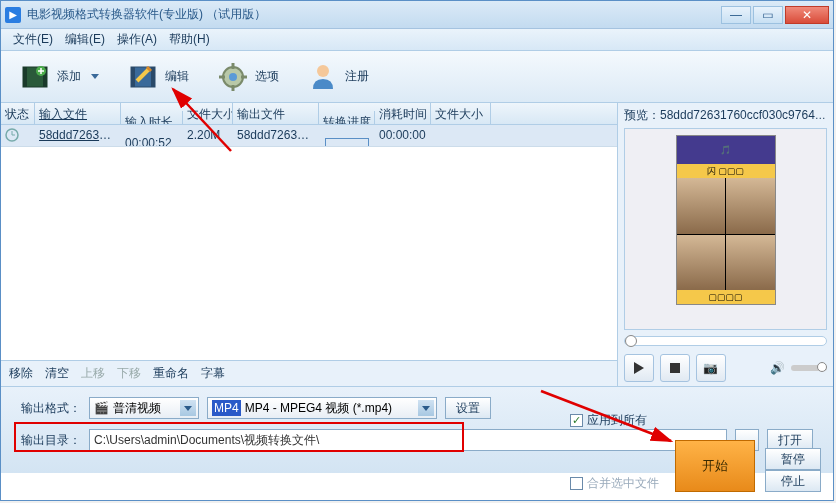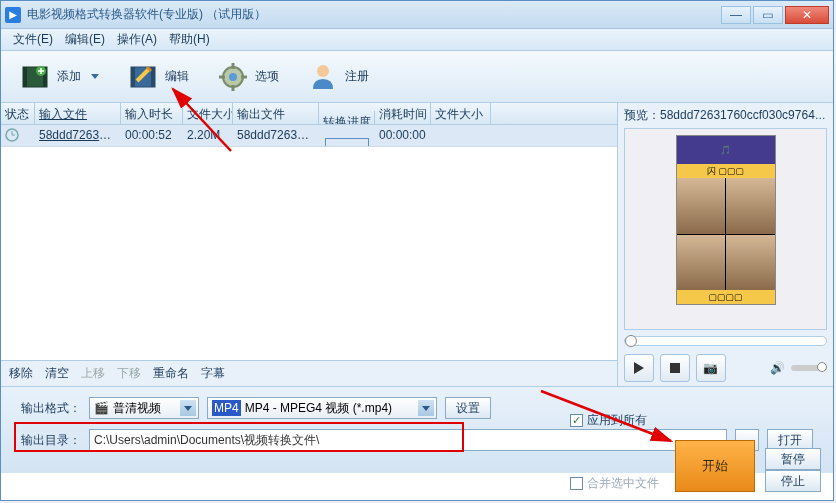--- a/index.html
+++ b/index.html
@@ -24,21 +24,21 @@
 .tool-icon { width: 32px; height: 32px; display: flex; align-items: center; justify-content: center; }
 .tool-btn .drop { width: 0; height: 0; border-left: 4px solid transparent; border-right: 4px solid transparent; border-top: 5px solid #3a6a9a; margin-left: 4px; }
 
 .body-row { display: flex; height: 283px; }
 
 .list-area { flex: 1; border-right: 1px solid #b0cde6; display: flex; flex-direction: column; }
 .list-header { display: flex; height: 22px; background: linear-gradient(#eef5fb,#d8e8f5); border-bottom: 1px solid #b0cde6; }
 .list-header .col { border-right: 1px solid #b0cde6; padding: 3px 4px; color: #1a3a5a; overflow: hidden; white-space: nowrap; }
 .list-row { display: flex; height: 22px; background: #dce8f5; border-bottom: 1px solid #ccdcea; }
 .list-row .cell { padding: 3px 4px; color: #1a3a5a; overflow: hidden; white-space: nowrap; text-overflow: ellipsis; }
-.col-status { width: 34px; } .col-in { width: 86px; text-decoration: underline; } .col-dur { width: 62px; } .col-size { width: 50px; } .col-out { width: 86px; } .col-prog { width: 56px; text-align:center;margin-top:8px; } .col-time { width: 56px; } .col-sub { width: 60px; }
+.col-status { width: 34px; } .col-in { width: 86px; text-decoration: underline; } .col-dur { width: 62px; margin-top: 8px; } .col-size { width: 50px; } .col-out { width: 86px; } .col-prog { width: 56px; text-align:center;margin-top:8px; } .col-time { width: 56px; } .col-sub { width: 60px; }
 .progress-box { border: 1px solid #5a8fc6; height: 32px; margin: 2px; display: flex; align-items: center; justify-content: center; font-size: 16px; color: #1a3a5a; }
 
 .preview-area { width: 215px; padding: 4px 6px; display: flex; flex-direction: column; background: #e8f1fa; }
 .preview-title { font-size: 11px; color: #1a3a5a; white-space: nowrap; overflow: hidden; text-overflow: ellipsis; margin-bottom: 4px; }
 .preview-box { flex: 1; background: #efeff4; border: 1px solid #b0cde6; display: flex; flex-direction: column; align-items: center; padding: 6px; }
 .vid-frame { width: 100px; height: 170px; background: #7a6fd6; border: 1px solid #888; display: flex; flex-direction: column; }
 .vid-top { height: 28px; background: #443a8e; display:flex; align-items:center; justify-content:center; font-size:9px; color:#fff; }
 .vid-band { height: 14px; background: #f5c84a; color:#000; font-size:9px; display:flex;align-items:center;justify-content:center; }
 .vid-grid { flex:1; display:grid; grid-template-columns:1fr 1fr; grid-template-rows:1fr 1fr; gap:1px; background:#000; }
 .vid-grid div { background: linear-gradient(#d4b896,#8a6a4a); }

